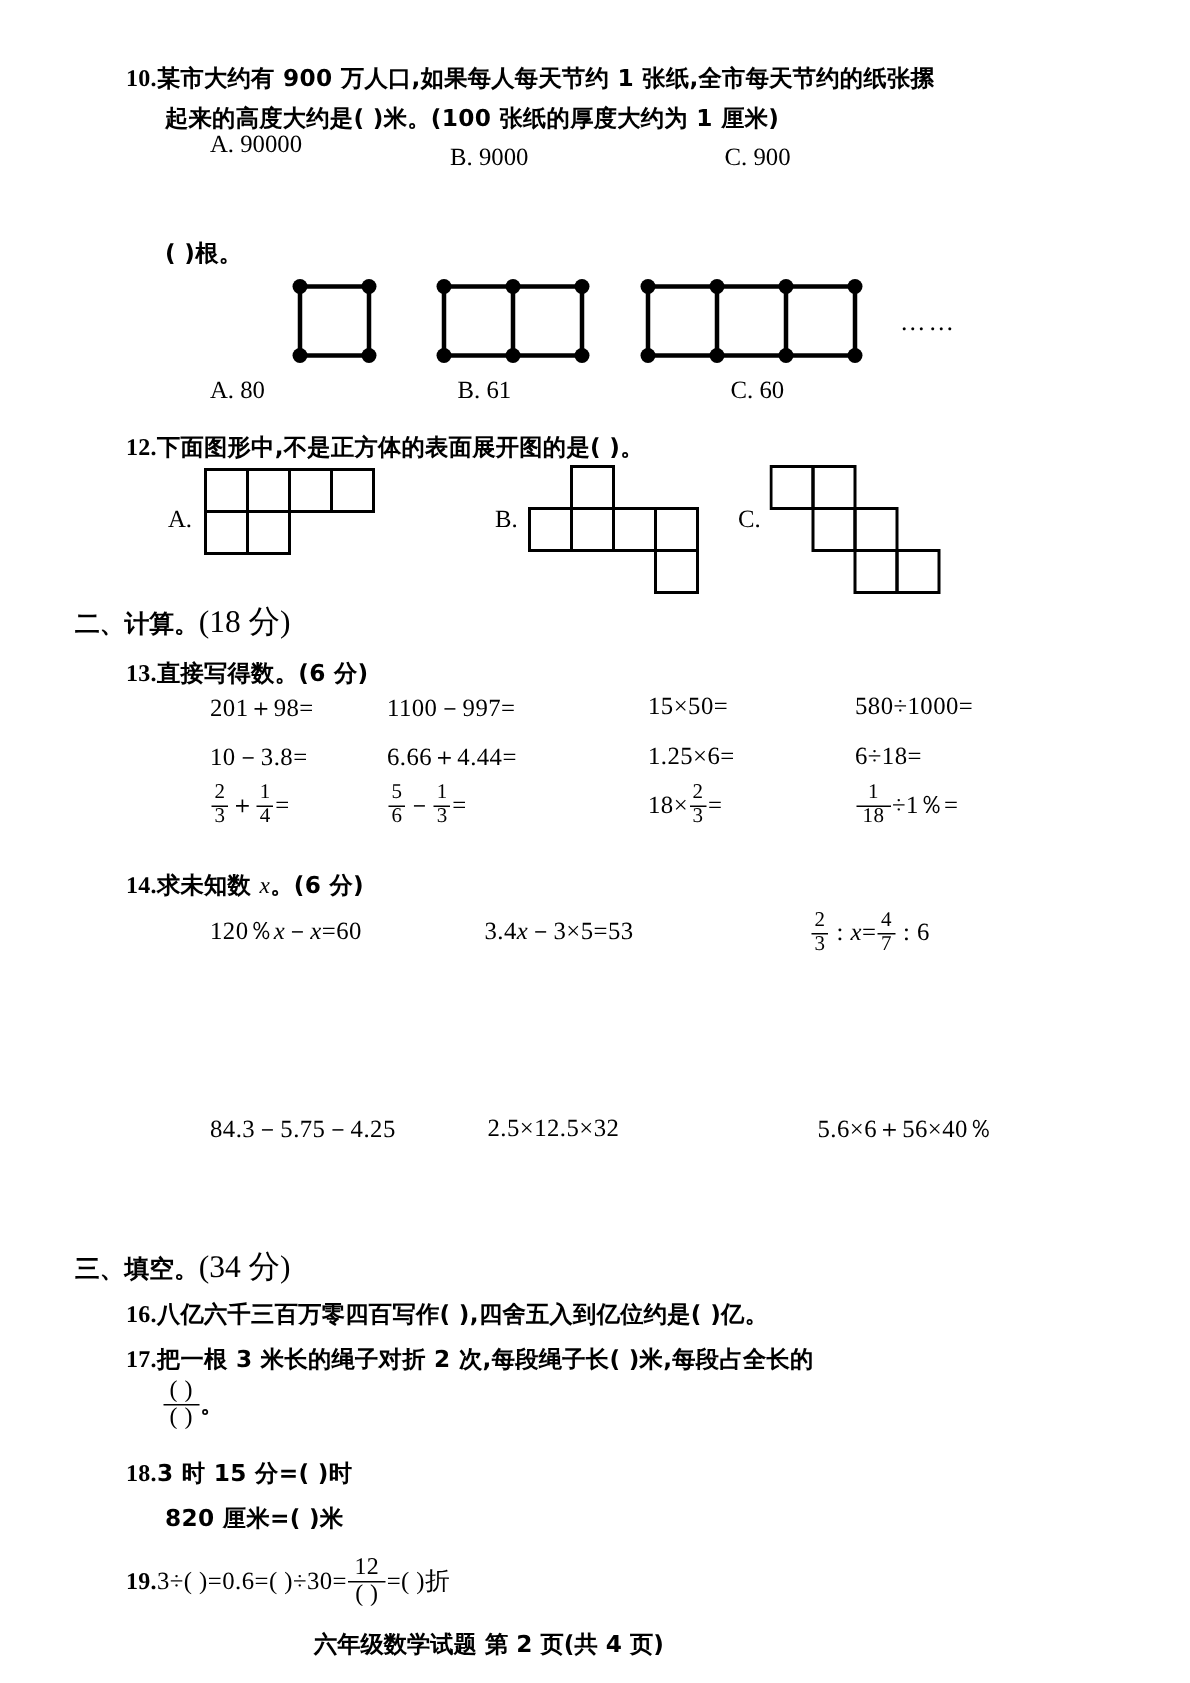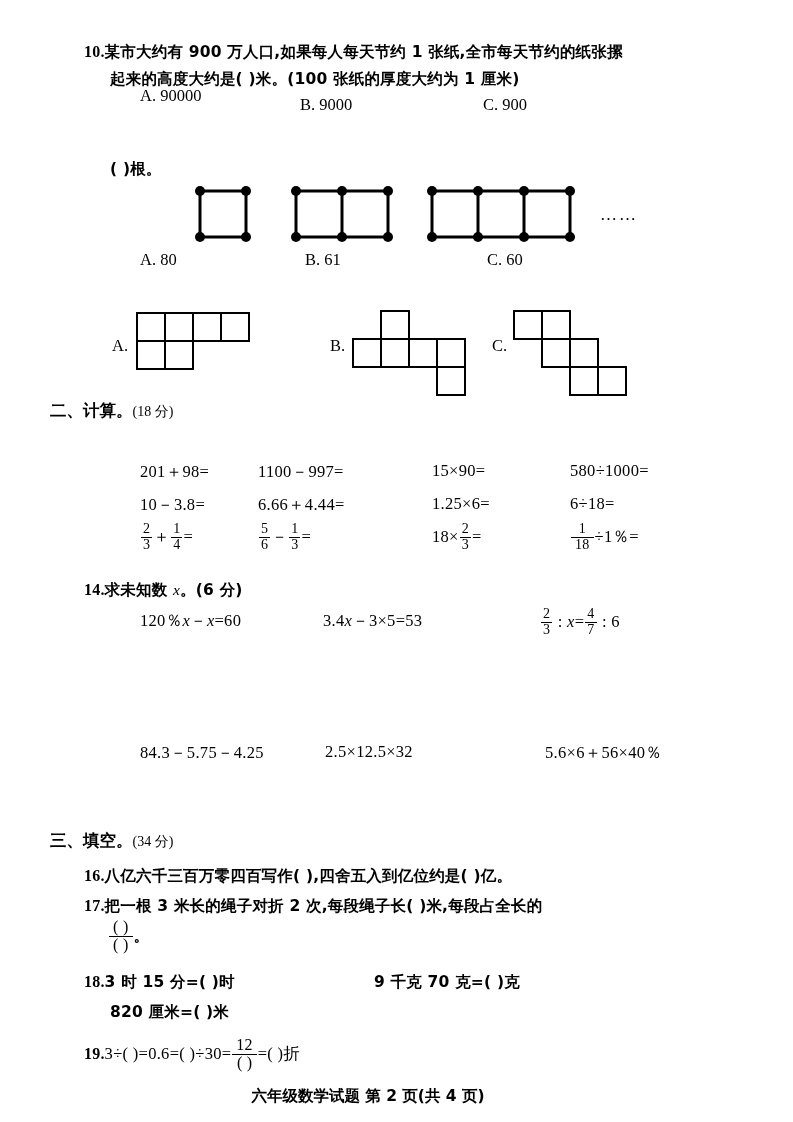--- a/index.html
+++ b/index.html
@@ -13,21 +13,20 @@
     position: relative;
     font-family: "Liberation Serif", "DejaVu Serif", serif;
     color: #000000;
     overflow: hidden;
   }
   .page {
     position: absolute;
     left: 0; top: 0;
     width: 652px;
     height: 1122px;
-    padding-left: 28px;
   }
 
   
   .q {
     position: absolute;
     font-size: 16.5px;
     line-height: 27px;
     letter-spacing: 0.2px;
     white-space: nowrap;
   }
@@ -47,21 +46,21 @@
   .sec-head {
     position: absolute;
     font-family: "DejaVu Sans", "Liberation Sans", sans-serif;
     font-weight: bold;
     font-size: 16.5px;
     white-space: nowrap;
   }
   .sec-head .pts {
     font-family: "Liberation Serif", serif;
     font-weight: normal;
-    font-size: 14px;
+    font-size: 21px;
   }
 
   .opt {
     position: absolute;
     font-family: "Liberation Serif", serif;
     font-size: 16.5px;
     white-space: nowrap;
   }
 
   .expr {
@@ -166,20 +165,23 @@
       <circle cx="146" cy="54" r="5" fill="#000"></circle>
     </svg>
   </div>
 
   <div class="dots" style="left:600px; top:205px;">……</div>
 
   <div class="opt" style="left:140px; top:250px;">A. 80</div>
   <div class="opt" style="left:305px; top:250px;text-align:center;">B. 61</div>
   <div class="opt" style="left:487px; top:250px;">C. 60</div>
 
+  <div class="q" style="left:84px; top:284px;">
+    <span class="qnum num">12.</span><span class="cn">下面图形中,不是正方体的表面展开图的是(        )。</span>
+  </div>
 
   <div class="opt" style="left:112px; top:336px;">A.</div>
   <div class="fig" style="left:136px; top:312px;">
     <svg width="116" height="62" viewBox="0 0 116 62">
       <g fill="none" stroke="#000" stroke-width="2">
         <rect x="1" y="1" width="28" height="28"></rect>
         <rect x="29" y="1" width="28" height="28"></rect>
         <rect x="57" y="1" width="28" height="28"></rect>
         <rect x="85" y="1" width="28" height="28"></rect>
         <rect x="1" y="29" width="28" height="28"></rect>
@@ -213,24 +215,27 @@
         <rect x="57" y="57" width="28" height="28"></rect>
         <rect x="85" y="57" width="28" height="28"></rect>
       </g>
     </svg>
   </div>
 
   <div class="sec-head" style="left:50px; top:400px;">
     <span>二、计算。</span><span class="pts">(18 分)</span>
   </div>
 
+  <div class="q" style="left:84px; top:435px;">
+    <span class="qnum num">13.</span><span class="cn">直接写得数。(6 分)</span>
+  </div>
 
   <div class="expr" style="left:140px; top:461px;">201＋98=</div>
   <div class="expr" style="left:258px; top:461px;">1100－997=</div>
-  <div class="expr" style="left:432px; top:461px;">15×90=</div>
+  <div class="expr" style="left:432px; top:461px;">15×50=</div>
   <div class="expr" style="left:570px; top:461px;">580÷1000=</div>
 
   <div class="expr" style="left:140px; top:494px;">10－3.8=</div>
   <div class="expr" style="left:258px; top:494px;">6.66＋4.44=</div>
   <div class="expr" style="left:432px; top:494px;">1.25×6=</div>
   <div class="expr" style="left:570px; top:494px;">6÷18=</div>
 
   <div class="expr" style="left:140px; top:523px;">
     <span class="frac"><span class="n">2</span><span class="d">3</span></span>＋<span class="frac"><span class="n">1</span><span class="d">4</span></span>=
   </div>
@@ -268,23 +273,20 @@
   <div class="q" style="left:84px; top:892px;">
     <span class="qnum num">17.</span><span class="cn">把一根 3 米长的绳子对折 2 次,每段绳子长(      )米,每段占全长的</span>
   </div>
   <div class="expr" style="left:108px; top:920px;">
     <span class="frac wide" style="font-size:16px;"><span class="n">(      )</span><span class="d">(      )</span></span><span class="cn">。</span>
   </div>
 
   <div class="q" style="left:84px; top:968px;">
     <span class="qnum num">18.</span><span class="cn">3 时 15 分=(      )时</span>
   </div>
-  <div class="q" style="left:374px; top:968px;">
-    <span class="cn">9 千克 70 克=(      )克</span>
-  </div>
   <div class="q" style="left:110px; top:998px;">
     <span class="cn">820 厘米=(      )米</span>
   </div>
 
   <div class="q" style="left:84px; top:1038px;">
     <span class="qnum num">19.</span><span class="expr" style="position:relative; left:0; top:0;">3÷(      )=0.6=(      )÷30=</span><span class="frac wide" style="font-size:16px;"><span class="n">12</span><span class="d">(      )</span></span><span class="expr" style="position:relative; left:0; top:0;">=(      )折</span>
   </div>
 
   <div class="footer" style="top:1086px;">六年级数学试题  第 2 页(共 4 页)</div>
 

